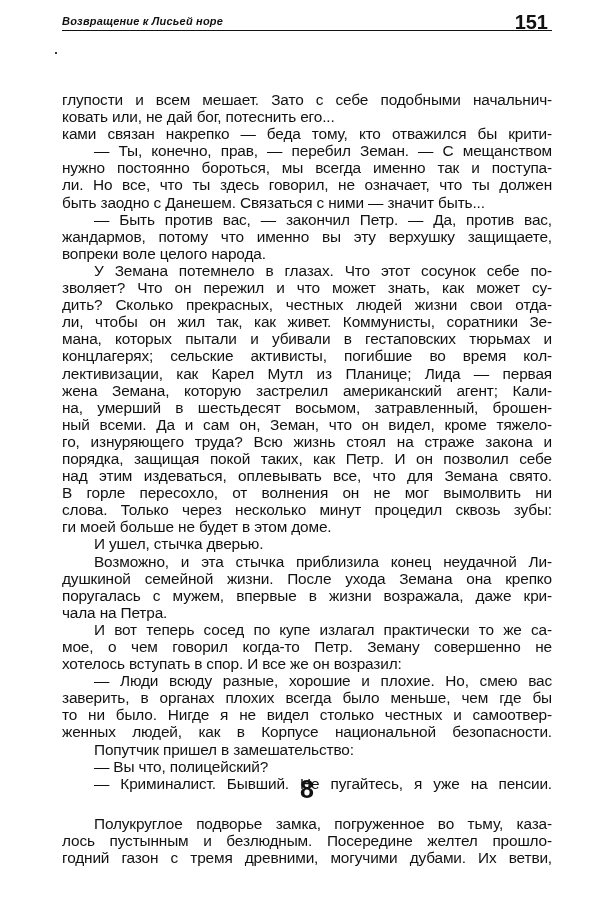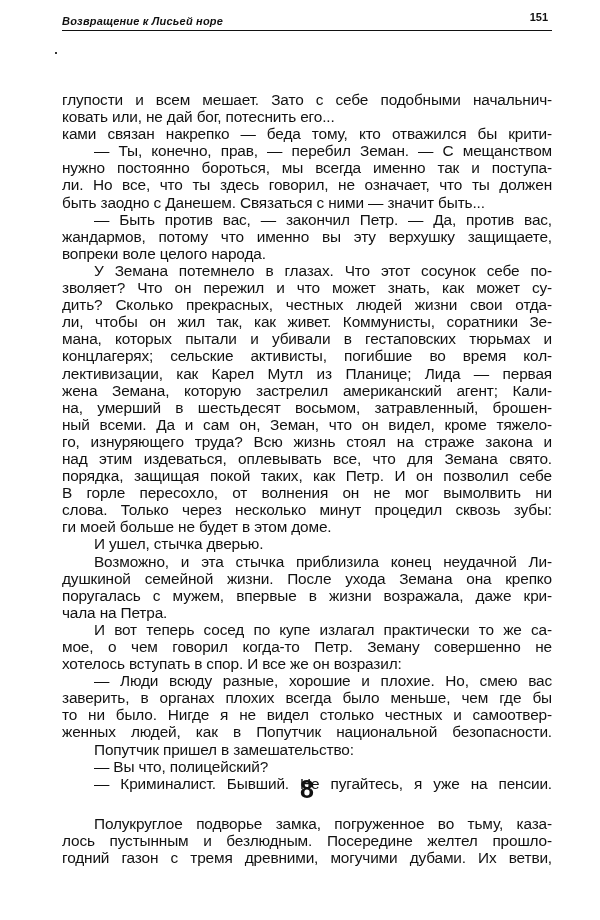--- a/index.html
+++ b/index.html
@@ -1,20 +1,20 @@
 <!DOCTYPE html>
 <html><head>
 <meta charset="utf-8">
 <style>
   html, body { margin:0; padding:0; }
   body { width:600px; height:920px; background:#ffffff; position:relative; overflow:hidden;
          font-family:"Liberation Sans", "DejaVu Sans", sans-serif; color:#111; }
   .header { position:absolute; left:62px; top:14px; width:490px; height:16px; border-bottom:1.5px solid #111; }
   .running-title { position:absolute; left:0; top:1px; font-size:11px; font-style:italic; font-weight:bold; letter-spacing:0.2px; }
-  .page-number { position:absolute; right:4px; top:-3px; font-size:11px; font-weight:bold; }
+  .page-number { position:absolute; right:4px; top:-3px; font-size:20px; font-weight:bold; }
   .body { position:absolute; left:62px; top:51px; width:490px;margin-top:40px; }
   .line { display:block; height:17.1px; line-height:17.1px; font-size:15.4px; white-space:nowrap;
           text-align:justify; text-align-last:justify; letter-spacing:-0.15px; }
   .line.last { text-align-last:left; }
   .line.indent { padding-left:32px; }
   .chapter-number { position:absolute; left:0; width:614px; top:775px; text-align:center; font-size:25px; font-weight:bold; }
   .chapter { position:absolute; left:62px; top:815px; width:490px; }
   .dot { position:absolute; left:55px; top:52px; width:2px; height:2px; background:#333; }
 </style>
 </head>
@@ -42,37 +42,37 @@
     <span class="line">зволяет? Что он пережил и что может знать, как может су-</span>
     <span class="line">дить? Сколько прекрасных, честных людей жизни свои отда-</span>
     <span class="line">ли, чтобы он жил так, как живет. Коммунисты, соратники Зе-</span>
     <span class="line">мана, которых пытали и убивали в гестаповских тюрьмах и</span>
     <span class="line">концлагерях; сельские активисты, погибшие во время кол-</span>
     <span class="line">лективизации, как Карел Мутл из Планице; Лида — первая</span>
     <span class="line">жена Земана, которую застрелил американский агент; Кали-</span>
     <span class="line">на, умерший в шестьдесят восьмом, затравленный, брошен-</span>
     <span class="line">ный всеми. Да и сам он, Земан, что он видел, кроме тяжело-</span>
     <span class="line">го, изнуряющего труда? Всю жизнь стоял на страже закона и</span>
+    <span class="line">порядка, защищая покой таких, как Петр. И он позволил себе</span>
     <span class="line">над этим издеваться, оплевывать все, что для Земана свято.</span>
-    <span class="line">порядка, защищая покой таких, как Петр. И он позволил себе</span>
     <span class="line">В горле пересохло, от волнения он не мог вымолвить ни</span>
     <span class="line">слова. Только через несколько минут процедил сквозь зубы:</span>
     <span class="line last">ги моей больше не будет в этом доме.</span>
     <span class="line indent last">И ушел, стычка дверью.</span>
     <span class="line indent">Возможно, и эта стычка приблизила конец неудачной Ли-</span>
     <span class="line">душкиной семейной жизни. После ухода Земана она крепко</span>
     <span class="line">поругалась с мужем, впервые в жизни возражала, даже кри-</span>
     <span class="line last">чала на Петра.</span>
     <span class="line indent">И вот теперь сосед по купе излагал практически то же са-</span>
     <span class="line">мое, о чем говорил когда-то Петр. Земану совершенно не</span>
     <span class="line last">хотелось вступать в спор. И все же он возразил:</span>
     <span class="line indent">— Люди всюду разные, хорошие и плохие. Но, смею вас</span>
     <span class="line">заверить, в органах плохих всегда было меньше, чем где бы</span>
     <span class="line">то ни было. Нигде я не видел столько честных и самоотвер-</span>
-    <span class="line">женных людей, как в Попутчик национальной безопасности.</span>
+    <span class="line">женных людей, как в Корпусе национальной безопасности.</span>
     <span class="line indent last">Попутчик пришел в замешательство:</span>
     <span class="line indent last">— Вы что, полицейский?</span>
     <span class="line indent">— Криминалист. Бывший. Не пугайтесь, я уже на пенсии.</span>
   </div>
 
 <div class="chapter-number">8</div>
 
 <div class="chapter" id="chapter-body">
     <span class="line indent">Полукруглое подворье замка, погруженное во тьму, каза-</span>
     <span class="line">лось пустынным и безлюдным. Посередине желтел прошло-</span>

